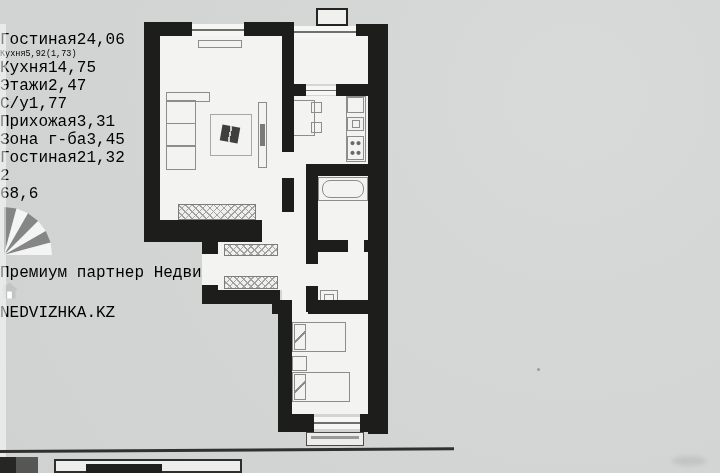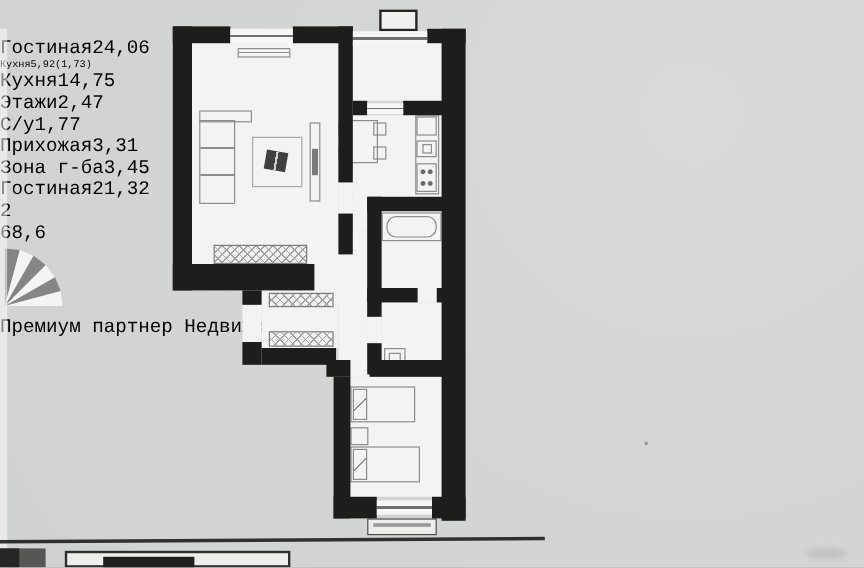--- a/index.html
+++ b/index.html
@@ -191,20 +191,30 @@
     <polygon points="4,52 4,4 16.5,5.4" fill="rgba(70,70,70,0.55)"></polygon>
     <polygon points="4,52 16.5,5.4 28,10.2" fill="rgba(255,255,255,0.75)"></polygon>
     <polygon points="4,52 28,10.2 38.1,17.9" fill="rgba(70,70,70,0.55)"></polygon>
     <polygon points="4,52 38.1,17.9 45.8,28" fill="rgba(255,255,255,0.75)"></polygon>
     <polygon points="4,52 45.8,28 50.6,39.5" fill="rgba(70,70,70,0.55)"></polygon>
     <polygon points="4,52 50.6,39.5 52,52" fill="rgba(255,255,255,0.75)"></polygon>
   </svg>
   <div id="wm-sub">Премиум партнер Недвижка.kz</div>
 
   
+  <div id="pill">
+    <div class="ic">
+      <svg width="19" height="17" viewBox="0 0 19 17">
+        <rect x="3.2" y="2" width="2.6" height="4" fill="#c2c4c3"></rect>
+        <polygon points="9.5,0.5 18,8 15.5,8 15.5,16.5 3.5,16.5 3.5,8 1,8" fill="#c2c4c3"></polygon>
+        <rect x="7.2" y="9.5" width="4.6" height="7" fill="#ffffff"></rect>
+      </svg>
+    </div>
+    <div class="txt">NEDVIZHKA.KZ</div>
+  </div>
 
   
   <div class="abs" style="left:0;top:450px;width:454px;height:3px;background:#303030;transform:rotate(-0.35deg);transform-origin:left center;z-index:4;"></div>
   <div class="abs" style="left:0;top:457px;width:38px;height:16px;background:#565654;z-index:4;">
     <div style="position:absolute;left:0;top:0;width:16px;height:16px;background:#262624;"></div>
   </div>
   <div class="abs" style="left:54px;top:459px;width:188px;height:14px;border:2px solid #2e2e2c;box-sizing:border-box;background:#ededeb;z-index:4;">
     <div style="position:absolute;left:30px;top:3px;width:76px;height:11px;background:#1f1f1d;"></div>
   </div>
   <div class="abs" style="left:537px;top:368px;width:3px;height:3px;border-radius:50%;background:#9a9a98;z-index:1;"></div>

